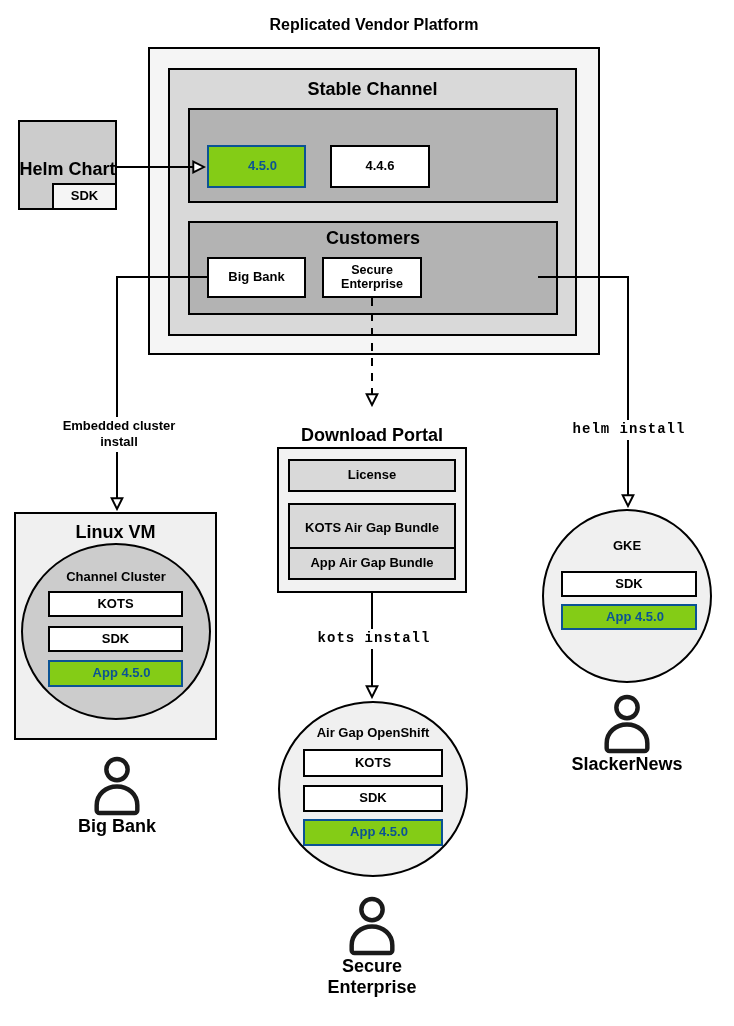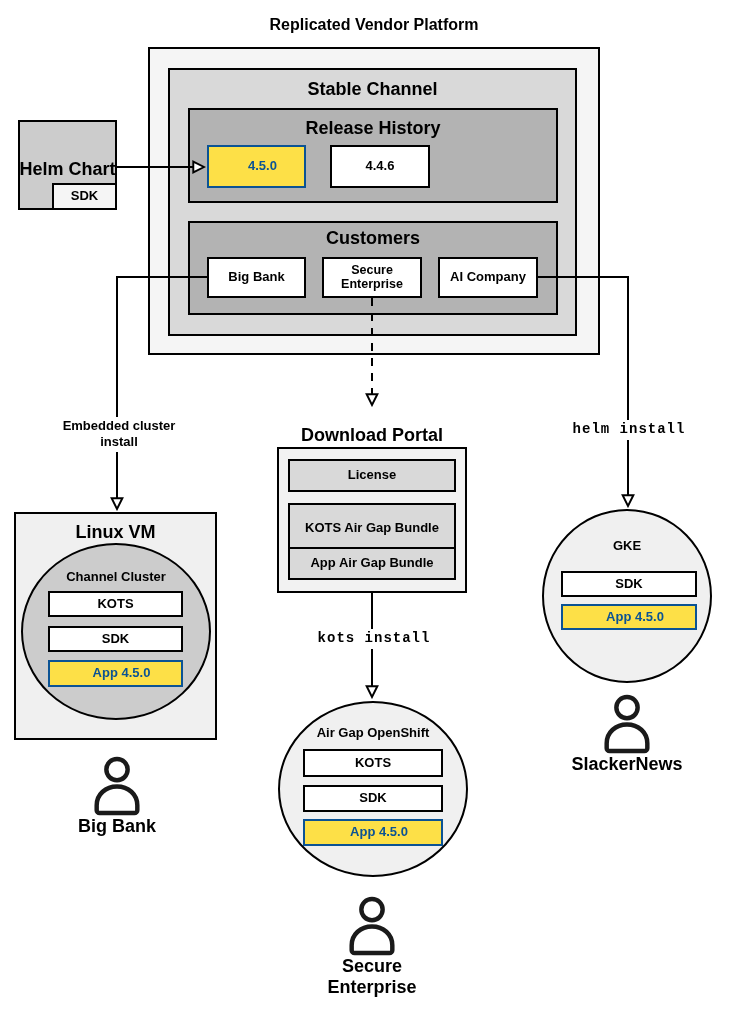--- a/index.html
+++ b/index.html
@@ -8,21 +8,21 @@
     font-family:"Liberation Sans","DejaVu Sans",sans-serif;color:#000;
   }
   .abs{position:absolute;box-sizing:border-box;}
   .box{border:2px solid #000;}
   .lbl{font-weight:700;text-align:center;font-size:18px;line-height:1.15;}
   .chip{
     display:flex;align-items:center;justify-content:center;
     background:#fff;border:2px solid #000;font-weight:700;font-size:13px;
     text-align:center;line-height:1.1;box-sizing:border-box;
   }
-  .chip.blue{background:#fde047;border-color:#0b5394;color:#0b5394;padding-left:12px;}
+  .chip.blue{background:#84cc16;border-color:#0b5394;color:#0b5394;padding-left:12px;}
   .gray-chip{background:#d9d9d9;}
   .edgelbl{
     position:absolute;background:#fff;font-weight:700;font-size:13px;
     text-align:center;line-height:1.25;z-index:6;padding:1px 2px;
   }
   .mono{font-family:"Liberation Mono","DejaVu Sans Mono",monospace;font-size:14px;letter-spacing:1px;}
   .overlay{position:absolute;left:0;top:0;z-index:5;pointer-events:none;}
   .ellipse{border:2px solid #000;border-radius:50%;}
   .persona{display:flex;flex-direction:column;align-items:center;z-index:2;}
   .persona .lbl{}
@@ -34,29 +34,27 @@
 <div class="canvas">
 
   <div class="abs lbl" style="left:148px;top:16px;width:452px;font-size:16px;">Replicated Vendor Platform</div>
 
   <div class="abs box" style="left:148px;top:47px;width:452px;height:308px;background:#f5f5f5;"></div>
 
   <div class="abs box" style="left:168px;top:68px;width:409px;height:268px;background:#d9d9d9;"></div>
   <div class="abs lbl" style="left:168px;top:79px;width:409px;">Stable Channel</div>
 
   <div class="abs box" style="left:188px;top:108px;width:370px;height:95px;background:#b3b3b3;"></div>
-  <div class="abs lbl" style="left:188px;top:118px;width:370px;">Release History</div>
   <div class="abs chip blue" style="left:207px;top:145px;width:99px;height:43px;">4.5.0</div>
   <div class="abs chip" style="left:330px;top:145px;width:100px;height:43px;text-align:right;">4.4.6</div>
 
   <div class="abs box" style="left:188px;top:221px;width:370px;height:94px;background:#b3b3b3;"></div>
   <div class="abs lbl" style="left:188px;top:228px;width:370px;">Customers</div>
   <div class="abs chip" style="left:207px;top:257px;width:99px;height:41px;">Big Bank</div>
   <div class="abs chip" style="left:322px;top:257px;width:100px;height:41px;font-size:12.5px;padding:0 8px;">Secure Enterprise</div>
-  <div class="abs chip" style="left:438px;top:257px;width:100px;height:41px;">AI Company</div>
 
   <div class="abs box" style="left:18px;top:120px;width:99px;height:90px;background:#cccccc;"></div>
   <div class="abs lbl" style="left:18px;top:159px;width:99px;">Helm Chart</div>
   <div class="abs chip" style="left:52px;top:183px;width:65px;height:27px;background:#f5f5f5;">SDK</div>
 
   <div class="abs box" style="left:14px;top:512px;width:203px;height:228px;background:#f0f0f0;z-index:2;"></div>
   <div class="abs lbl" style="left:14px;top:522px;width:203px;z-index:3;">Linux VM</div>
   <div class="abs ellipse" style="left:21px;top:543px;width:190px;height:177px;background:#cccccc;z-index:2;"></div>
   <div class="abs circle-label" style="left:21px;top:569px;width:190px;">Channel Cluster</div>
   <div class="abs chip" style="left:48px;top:591px;width:135px;height:26px;z-index:3;">KOTS</div>

